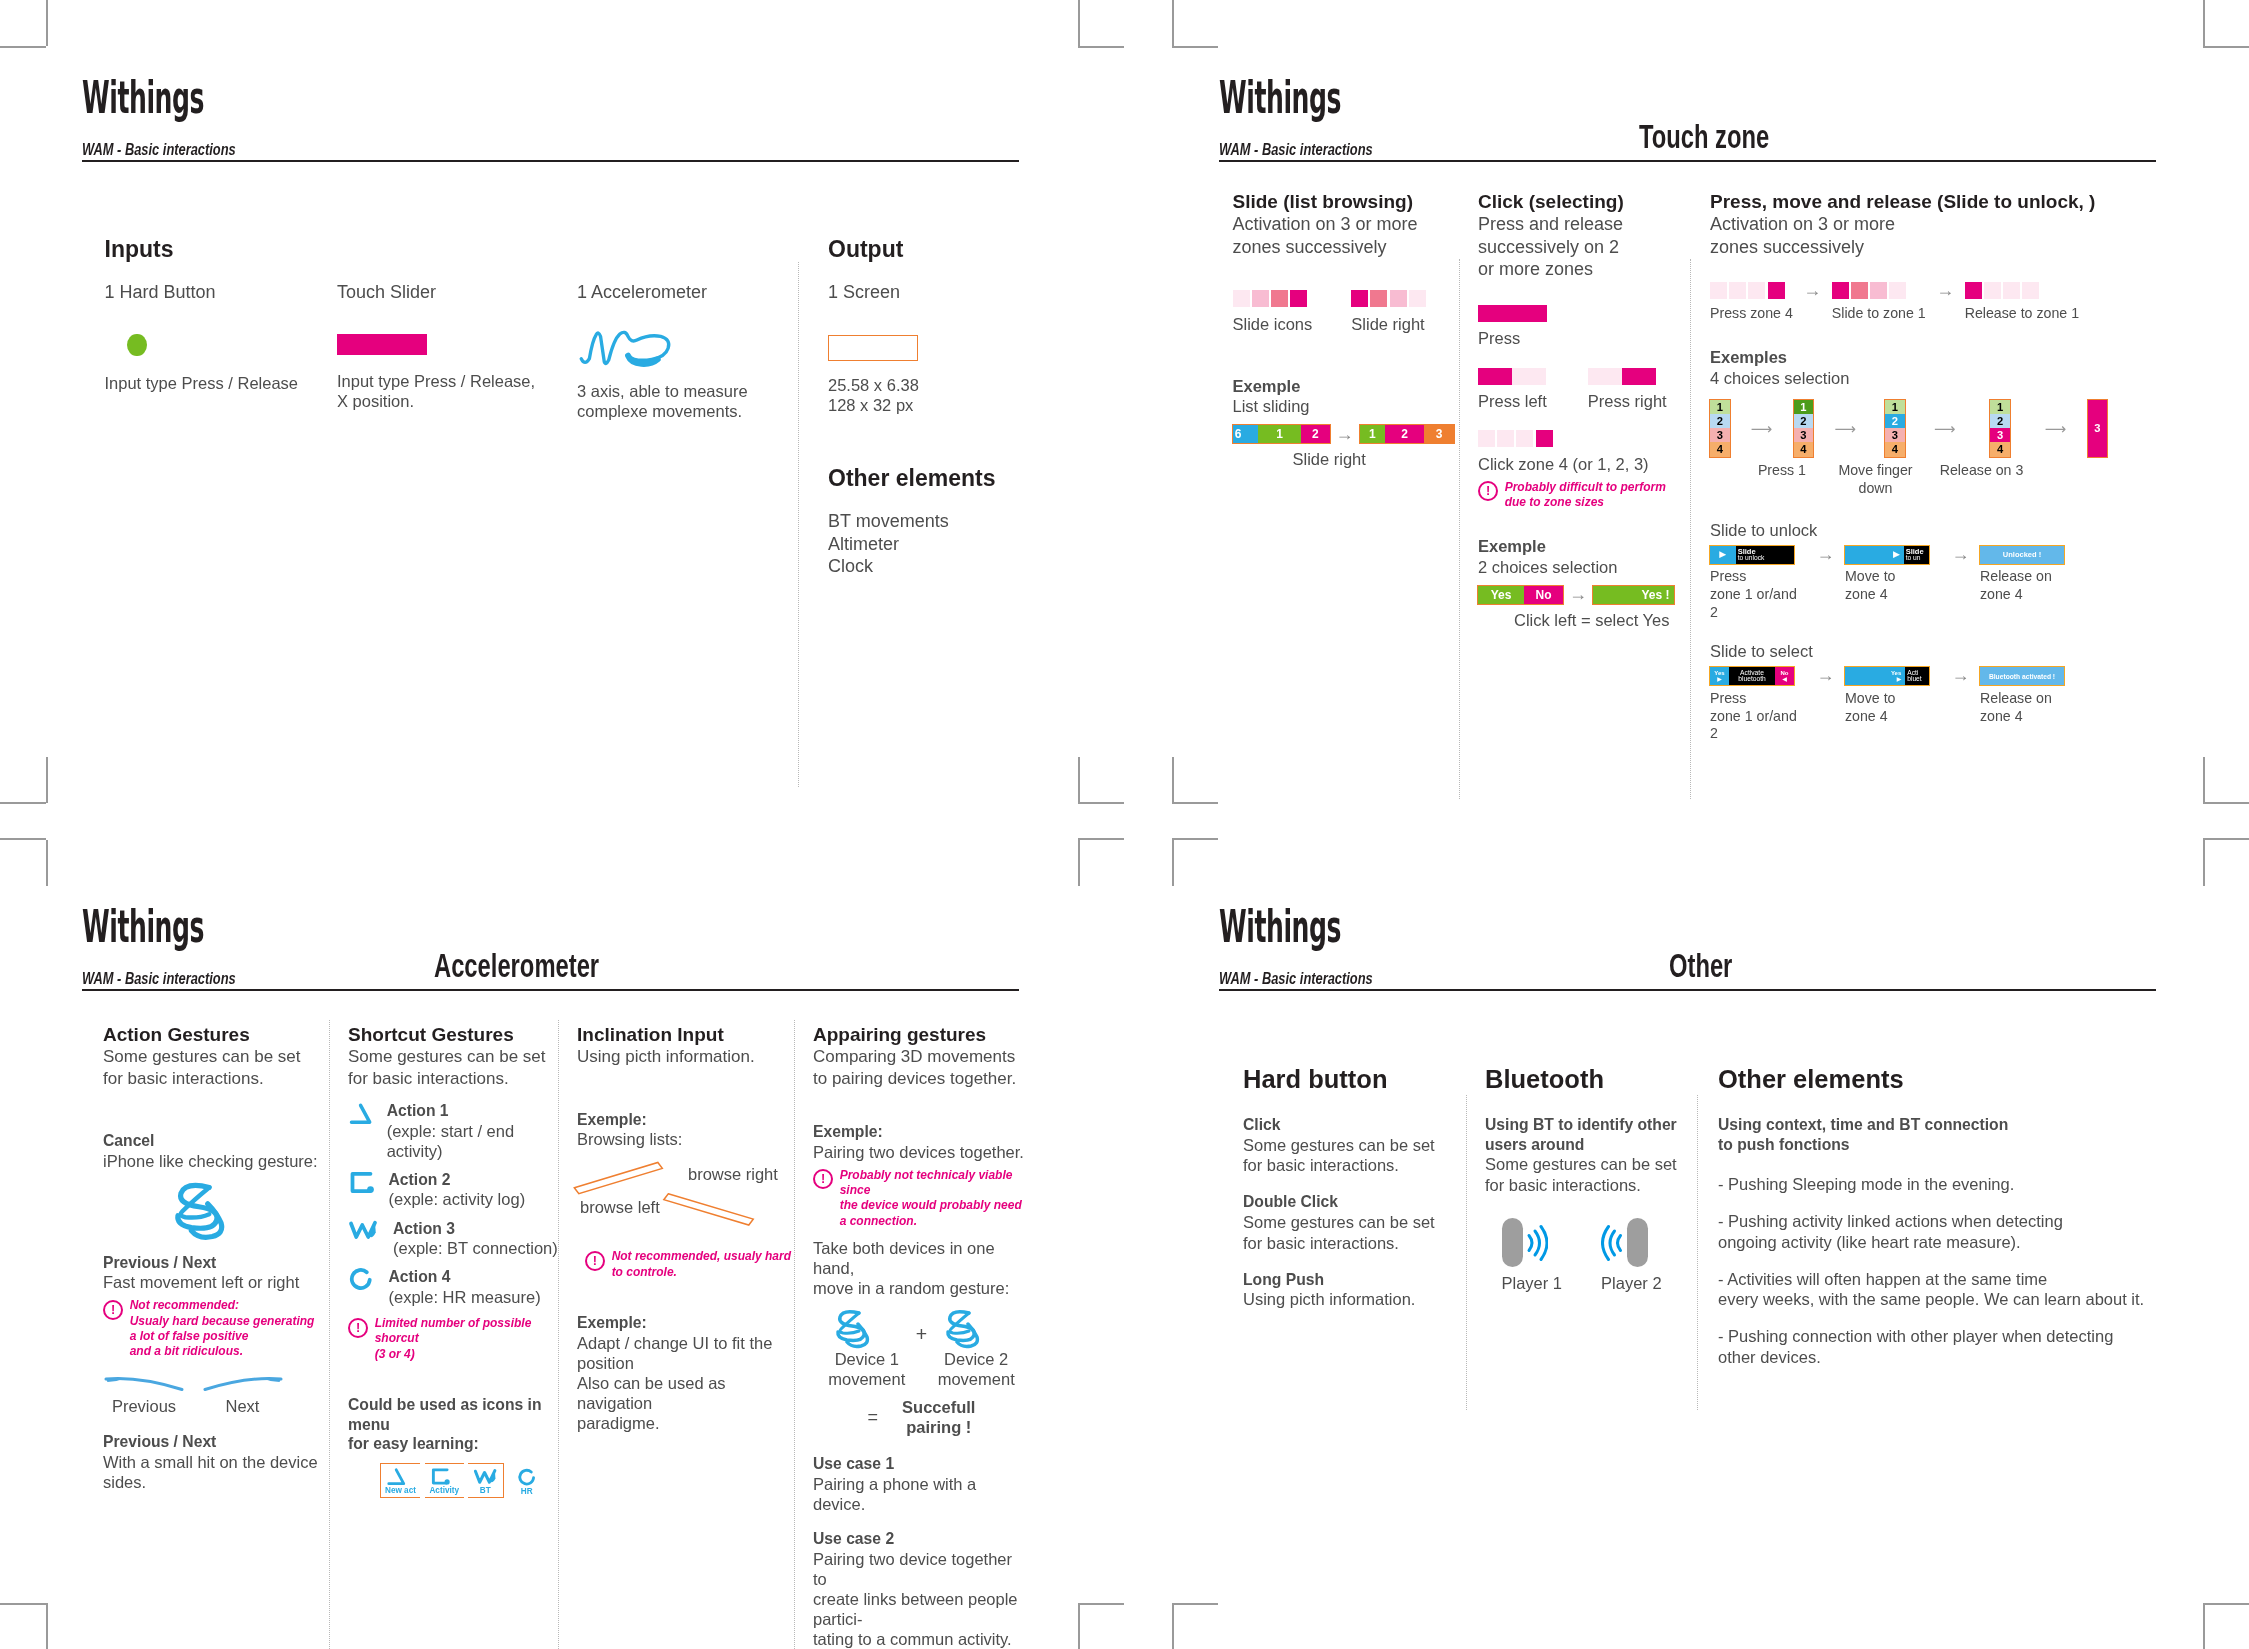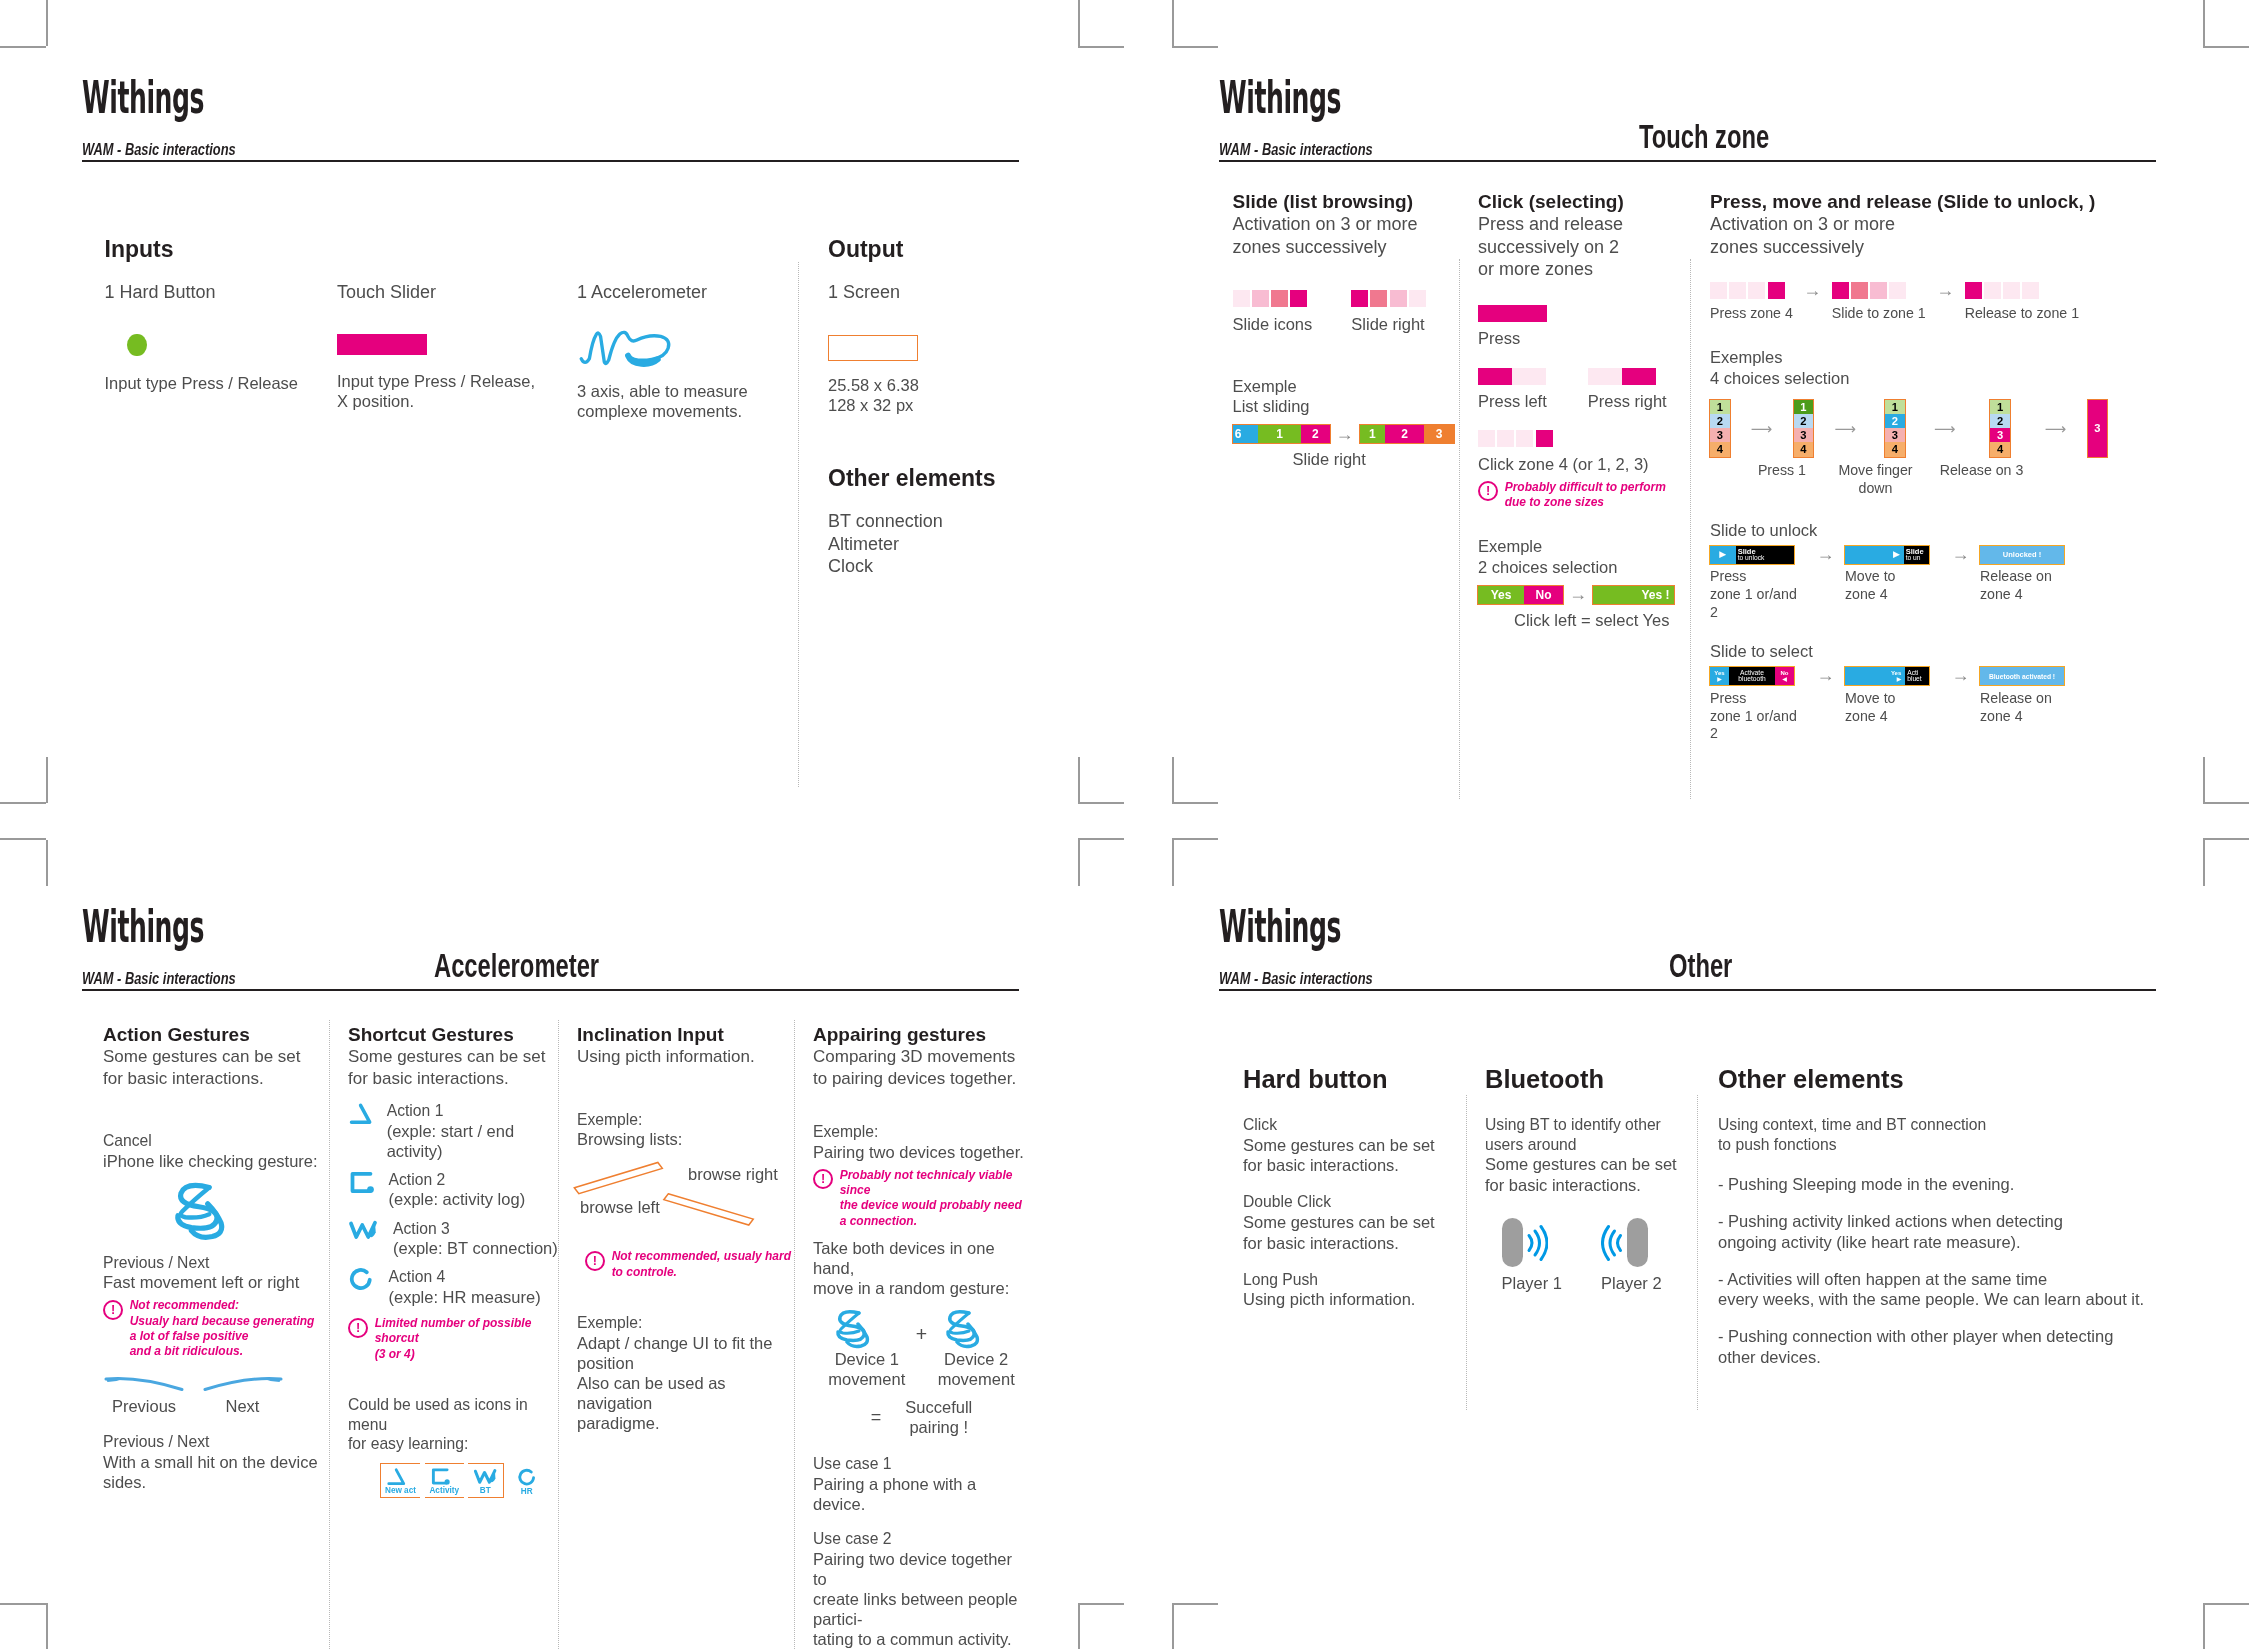--- a/index.html
+++ b/index.html
@@ -38,21 +38,21 @@
 
   
   .vdiv {
     position: absolute; width: 0; border-left: 1.5px dotted #b8b8b8;
   }
 
   h3.sect { font-size: 23px; font-weight: bold; color: #231f20; }
   h4.col  { font-size: 19px; font-weight: bold; color: #231f20; line-height: 1.18; }
   .lbl    { font-size: 16.5px; color: #4d4d4d; line-height: 1.22; }
   .lbl-sm { font-size: 14.2px; color: #4d4d4d; line-height: 1.25; }
-  .bold   { font-weight: normal; color: #231f20; }
+  .bold   { font-weight: bold; color: #231f20; }
   .plain  { font-size: 18px; color: #4d4d4d; line-height: 1.25; }
 
   
   .warn { display: flex; align-items: flex-start; gap: 6.7px; }
   .warn-ico {
     flex: 0 0 auto; width: 20px; height: 20px; border: 2.2px solid #e5007e;
     border-radius: 50%; position: relative; margin-top: 1.5px;
   }
   .warn-ico::before {
     content: "!"; position: absolute; left: 0; right: 0; top: 50%;
@@ -192,21 +192,21 @@
 
   <div style="position:absolute; left:746px; top:206px; width:195px;">
     <div class="plain">1 Screen</div>
     <div class="screen-box" style="margin-top:31.5px; width:90px; height:26px;"></div>
     <div class="lbl" style="margin-top:13.5px;">25.58 x 6.38</div>
     <div class="lbl">128 x 32 px</div>
   </div>
 
   <h3 class="sect" style="position:absolute; left:746px; top:390px;">Other elements</h3>
   <div style="position:absolute; left:746px; top:435px;">
-    <div class="plain">BT connection</div>
+    <div class="plain">BT movements</div>
     <div class="plain">Altimeter</div>
     <div class="plain">Clock</div>
   </div>
 </div>
 
 <div class="page" style="left:1219px; top:75px; width:937px; height:660px;">
 
   <div class="brand">Withings</div>
   <div class="subtitle" style="position:absolute;top:54px;left:0;">WAM - Basic interactions</div>
   <div class="page-title" style="left:420px; top:43px;">Touch zone</div>

